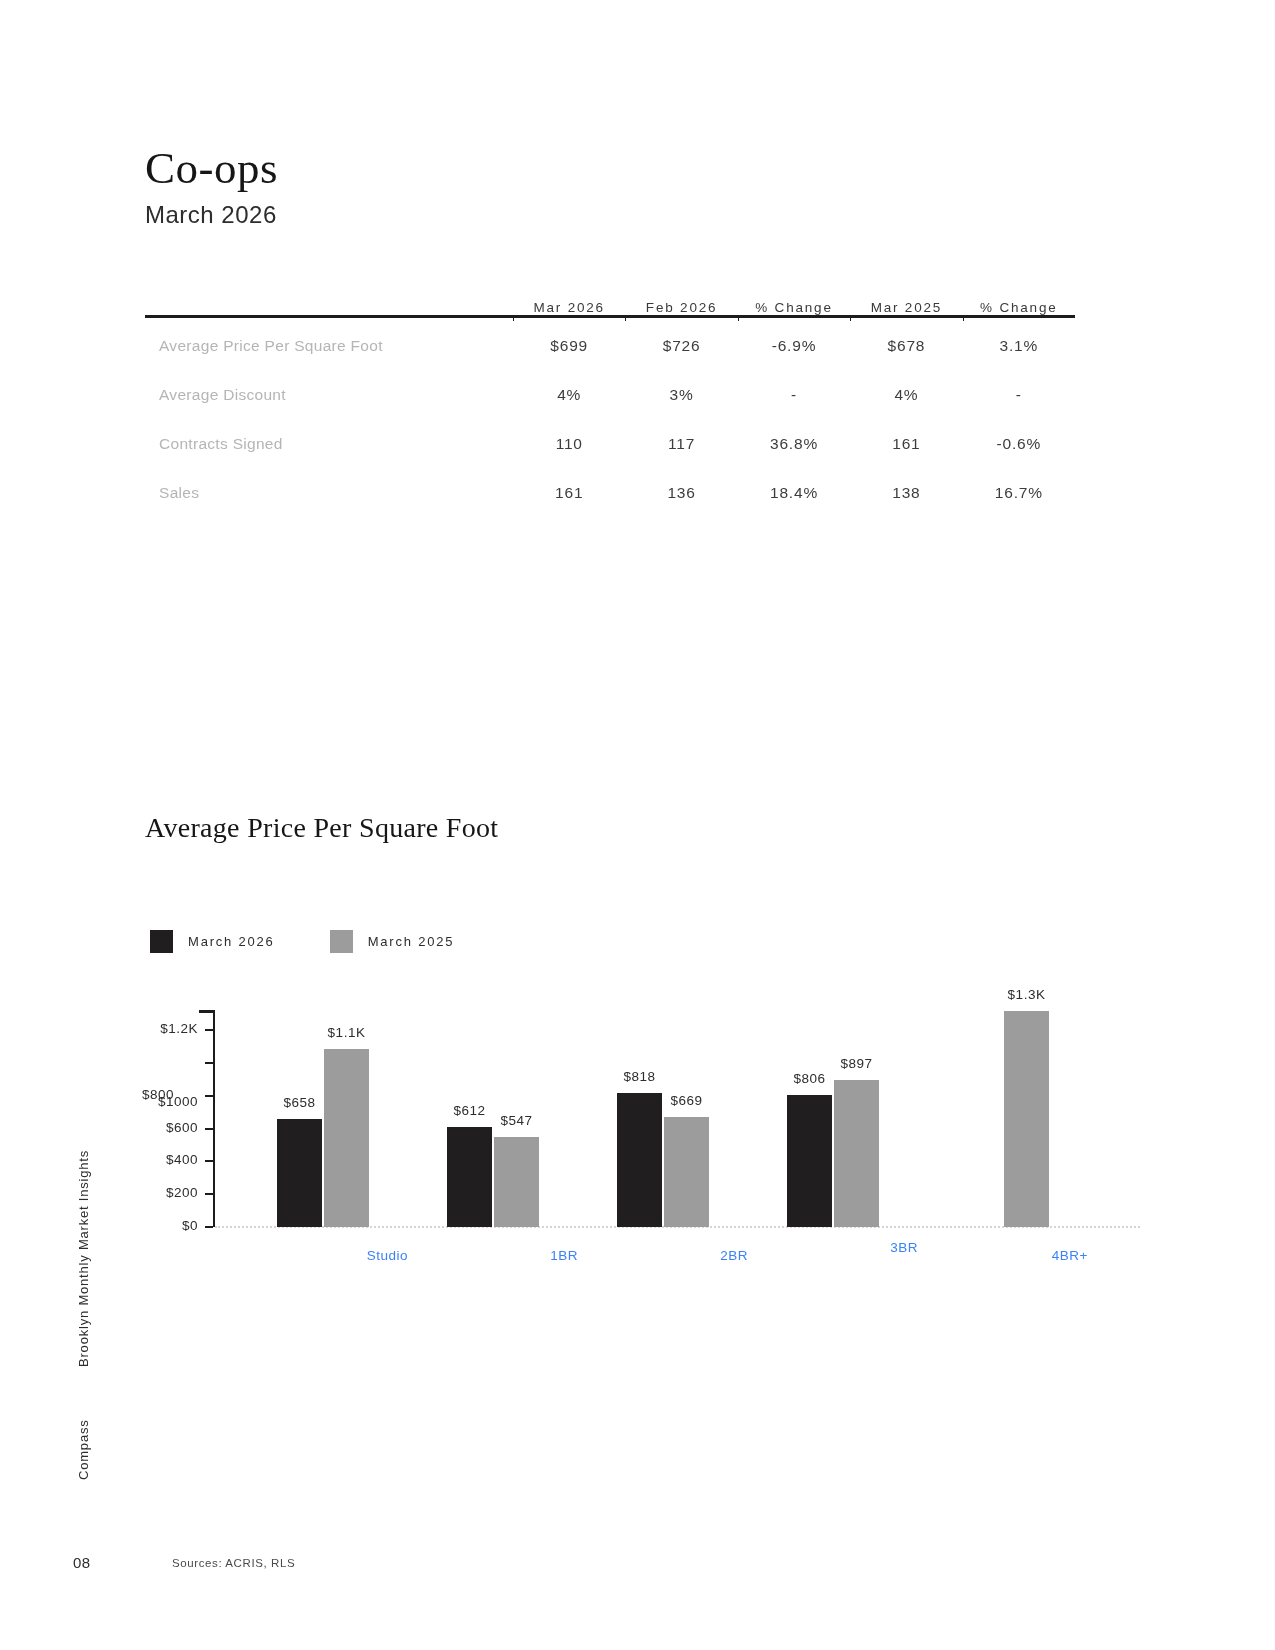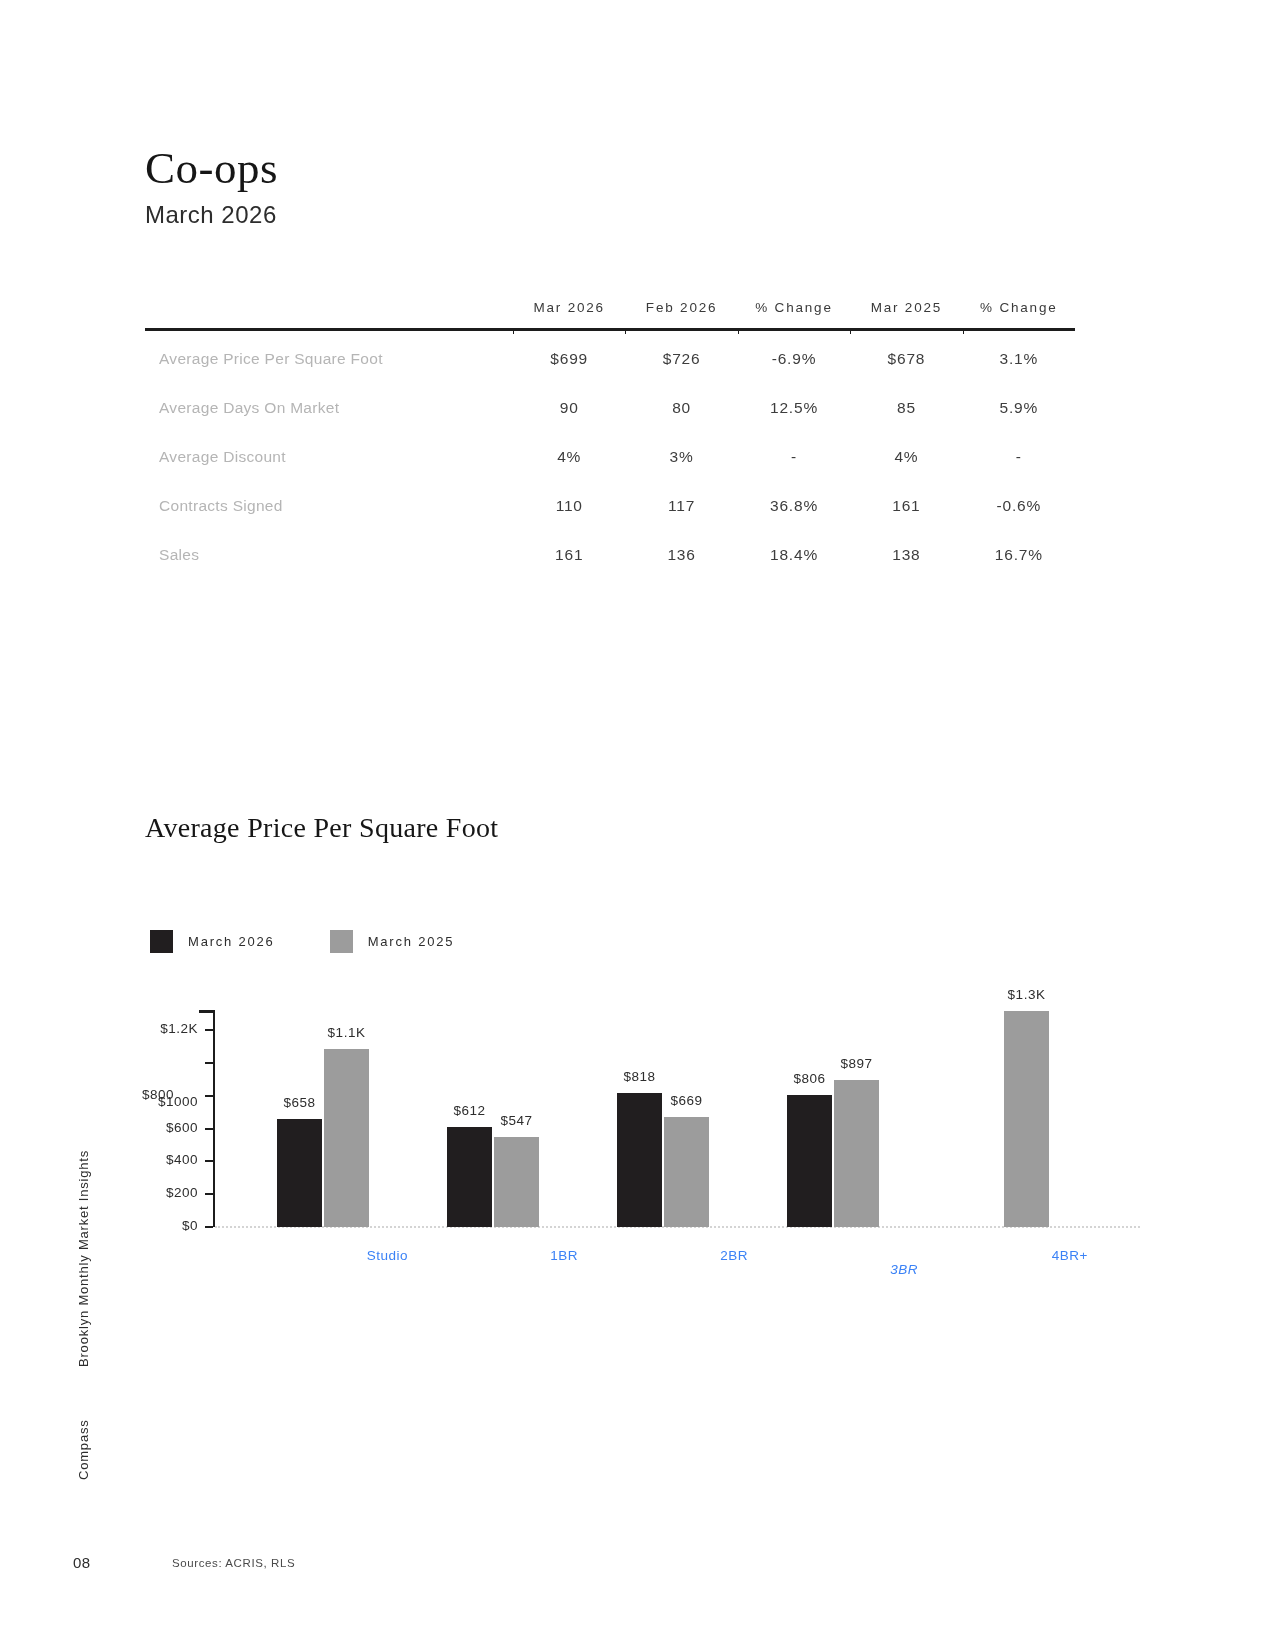--- a/index.html
+++ b/index.html
@@ -17,21 +17,21 @@
   }
   .page-subtitle {
     position:absolute; left:145px; top:201px;
     font-size:24px; color:#2d2d2d; letter-spacing:0.5px;
   }
 
   
   .stats-table { position:absolute; left:145px; top:300px; width:930px; }
   .thead {
     display:grid; grid-template-columns:368px repeat(5,1fr);
-    padding-bottom:13px; border-bottom:3px solid #1c1c1c; position:relative;
+    border-bottom:3px solid #1c1c1c; position:relative;
   }
   .thead .col {
     text-align:center; font-size:13.5px; letter-spacing:1.8px; color:#3a3a3a;
   }
   .col-notch {
     position:absolute; bottom:-6px; width:1px; height:5px; background:#1c1c1c;
   }
   .trow {
     display:grid; grid-template-columns:368px repeat(5,1fr);
     height:49px; align-items:center;
@@ -115,28 +115,20 @@
         <div class="col-notch" style="left: 817.6px;"></div>
       </div>
     <div id="table-body">
         <div class="trow">
           <div class="rlabel">Average Price Per Square Foot</div>
           <div class="rval">$699</div>
           <div class="rval">$726</div>
           <div class="rval">-6.9%</div>
           <div class="rval">$678</div>
           <div class="rval">3.1%</div>
-        </div>
-        <div class="trow">
-          <div class="rlabel">Average Days On Market</div>
-          <div class="rval">90</div>
-          <div class="rval">80</div>
-          <div class="rval">12.5%</div>
-          <div class="rval">85</div>
-          <div class="rval">5.9%</div>
         </div>
         <div class="trow">
           <div class="rlabel">Average Discount</div>
           <div class="rval">4%</div>
           <div class="rval">3%</div>
           <div class="rval">-</div>
           <div class="rval">4%</div>
           <div class="rval">-</div>
         </div>
         <div class="trow">
@@ -199,21 +191,21 @@
       <div class="cat-label" style="left: 323px; top: 248px;">1BR</div>
       <div class="bar" style="left: 532px; width: 45px; top: 92.848px; height: 134.152px; background: rgb(33, 30, 31);"></div>
       <div class="bar-label" style="left: 509px; top: 68.848px;">$818</div>
       <div class="bar" style="left: 579px; width: 45px; top: 117.284px; height: 109.716px; background: rgb(156, 156, 156);"></div>
       <div class="bar-label" style="left: 556px; top: 93.284px;">$669</div>
       <div class="cat-label" style="left: 493px; top: 248px;">2BR</div>
       <div class="bar" style="left: 702px; width: 45px; top: 94.816px; height: 132.184px; background: rgb(33, 30, 31);"></div>
       <div class="bar-label" style="left: 679px; top: 70.816px;">$806</div>
       <div class="bar" style="left: 749px; width: 45px; top: 79.892px; height: 147.108px; background: rgb(156, 156, 156);"></div>
       <div class="bar-label" style="left: 726px; top: 55.892px;">$897</div>
-      <div class="cat-label" style="left: 663px; top: 262px; font-style: italic;">3BR</div>
+      <div class="cat-label" style="left: 663px; top: 240px;">3BR</div>
       <div class="bar" style="left: 919px; width: 45px; top: 11.34px; height: 215.66px; background: rgb(156, 156, 156);"></div>
       <div class="bar-label" style="left: 896px; top: -12.66px;">$1.3K</div>
       <div class="cat-label" style="left: 833px; top: 248px;">4BR+</div>
     </div>
 
   <div class="footer-pagenum">08</div>
   <div class="footer-sources">Sources: ACRIS, RLS</div>
 
 </div>
 

